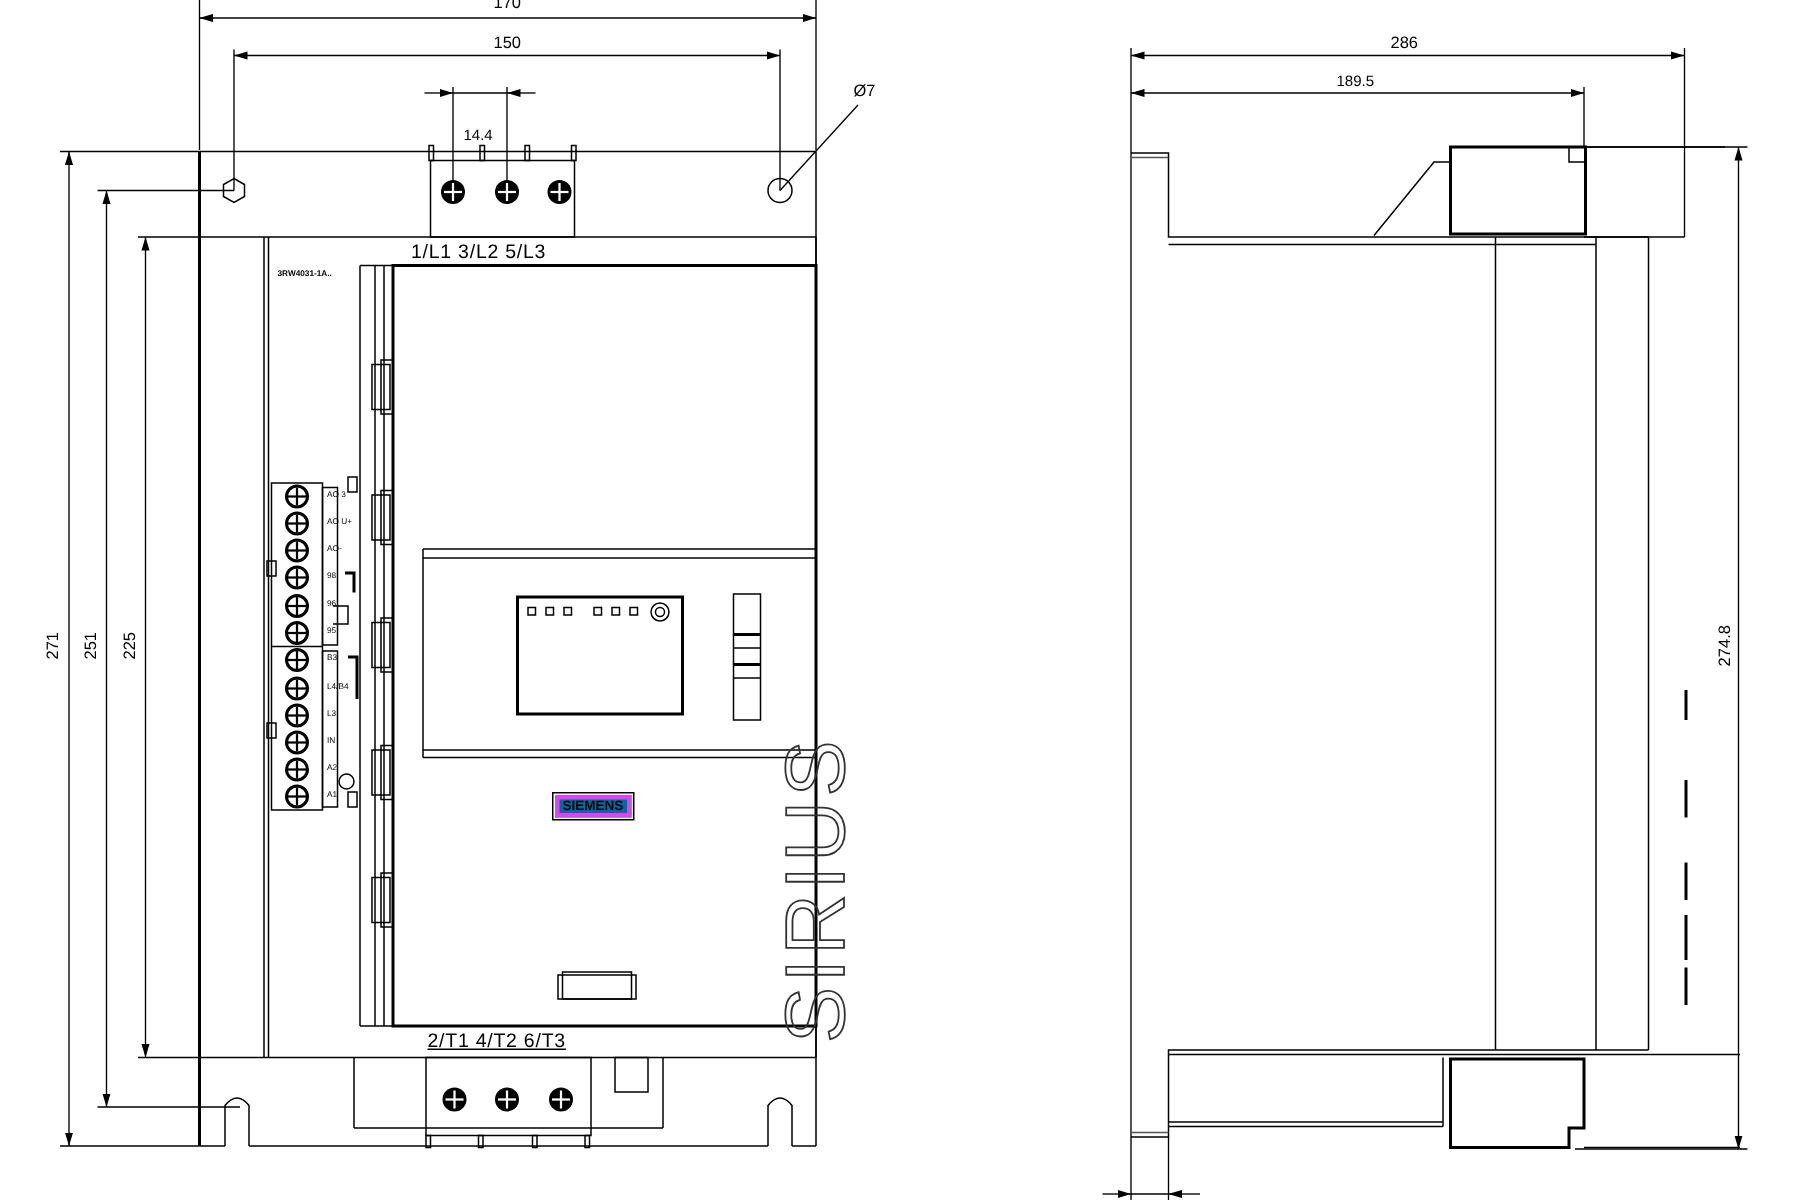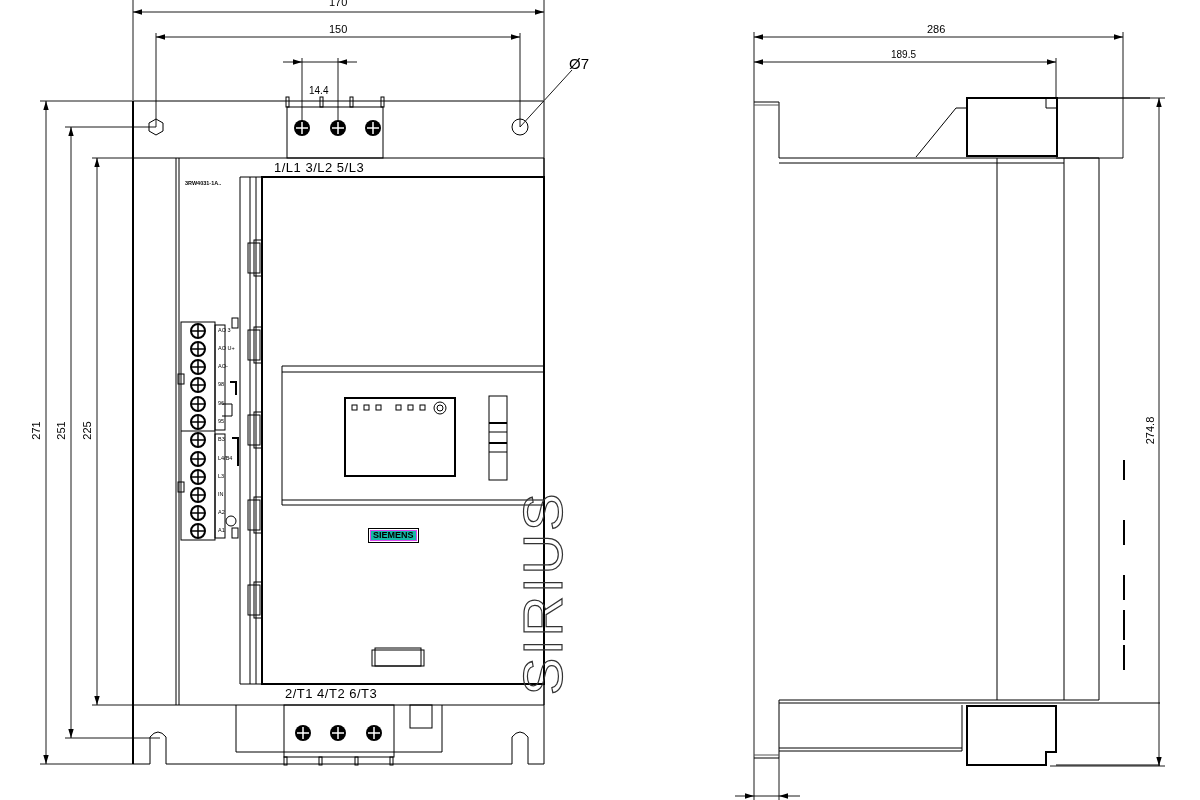--- a/index.html
+++ b/index.html
@@ -9,21 +9,21 @@
   .lnb { stroke: #000; stroke-width: 2; fill: none; }
   .lng { stroke: #555; stroke-width: 1; fill: none; }
   .dim { stroke: #000; stroke-width: 0.9; fill: none; }
   .arrow { fill: #000; }
   .brand { font-family: "Liberation Sans", sans-serif; font-size: 9px; font-weight: bold; fill: #fff; stroke: #000; stroke-width: 0.6; }
   .sirius { font-family: "Liberation Sans", sans-serif; font-size: 54px; fill: #fff; stroke: #333; stroke-width: 1.2; letter-spacing: 2px; }
   .lbl { position: absolute; font-family: "Liberation Sans", sans-serif; font-size: 11px; color: #000; white-space: nowrap; line-height: 1; }
   .lbl.v { transform: rotate(-90deg); transform-origin: center center; }
   .lbl.term { font-size: 13px; letter-spacing: 0.5px; }
   .lbl.tiny { font-size: 5.5px; }
-  .lbl.brand { background: #14b8a6; border: 1px solid #d946ef; padding: 0 2px; font-size: 9px; font-weight: bold; outline: 1px solid #000; outline-offset: 1px; }
+  .lbl.brand { background: #0369a1; border: 3px solid #d946ef; padding: 0 2px; font-size: 9px; font-weight: bold; outline: 1px solid #000; outline-offset: 1px; }
   .lbl.sirius { font-size: 56px; color: transparent; -webkit-text-stroke: 1.2px #333; letter-spacing: 3px; }
 </style>
 </head>
 <body>
 
 <svg width="1200" height="800" viewBox="0 0 1200 800">
   <defs>
     <marker id="arrR" viewBox="0 0 10 6" refX="10" refY="3" markerWidth="10" markerHeight="6" orient="auto">
         <path d="M0,0 L10,3 L0,6 z" class="arrow"></path>
       </marker>
@@ -337,27 +337,27 @@
       <path class="lnb" d="M967,706 L967,765 L1046,765 L1046,752 L1056,752 L1056,706 Z"></path>
       <line class="ln" x1="1056" y1="765" x2="1160" y2="765"></line>
       <line class="ln" x1="1064" y1="703" x2="1160" y2="703"></line>
     </g>
   </g>
 </svg>
 
 <span class="lbl" style="left:329px; top:-3px;">170</span>
 <span class="lbl" style="left:329px; top:24px;text-align:right;">150</span>
 <span class="lbl" style="left:309px; top:50px; font-size:10px;margin-top:36px;">14.4</span>
-<span class="lbl" style="left:569px; top:56px; font-size:15px;">Ø7</span>
+<span class="lbl" style="left:569px; top:56px; font-size:11px;">Ø7</span>
 <span class="lbl v" style="left:27px; top:425px;">271</span>
 <span class="lbl v" style="left:52px; top:425px;">251</span>
 <span class="lbl v" style="left:78px; top:425px;">225</span>
 
 <span class="lbl term" style="left:274px; top:161px;">1/L1  3/L2  5/L3</span>
-<span class="lbl term" style="left:285px; top:687px;">2/T1  4/T2  6/T3</span>
+<span class="lbl term" style="left:285px; top:687px;text-decoration:underline;">2/T1  4/T2  6/T3</span>
 
 <span class="lbl tiny" style="left:185px; top:181px; font-weight:bold;">3RW4031-1A..</span>
 
 <div id="ctrl-labels">
     <span class="lbl tiny" style="left: 218px; top: 328px;">AO 3</span>
     <span class="lbl tiny" style="left: 218px; top: 346px;">AO U+</span>
     <span class="lbl tiny" style="left: 218px; top: 364px;">AO-</span>
     <span class="lbl tiny" style="left: 218px; top: 382px;">98</span>
     <span class="lbl tiny" style="left: 218px; top: 401px;">96</span>
     <span class="lbl tiny" style="left: 218px; top: 419px;">95</span>

